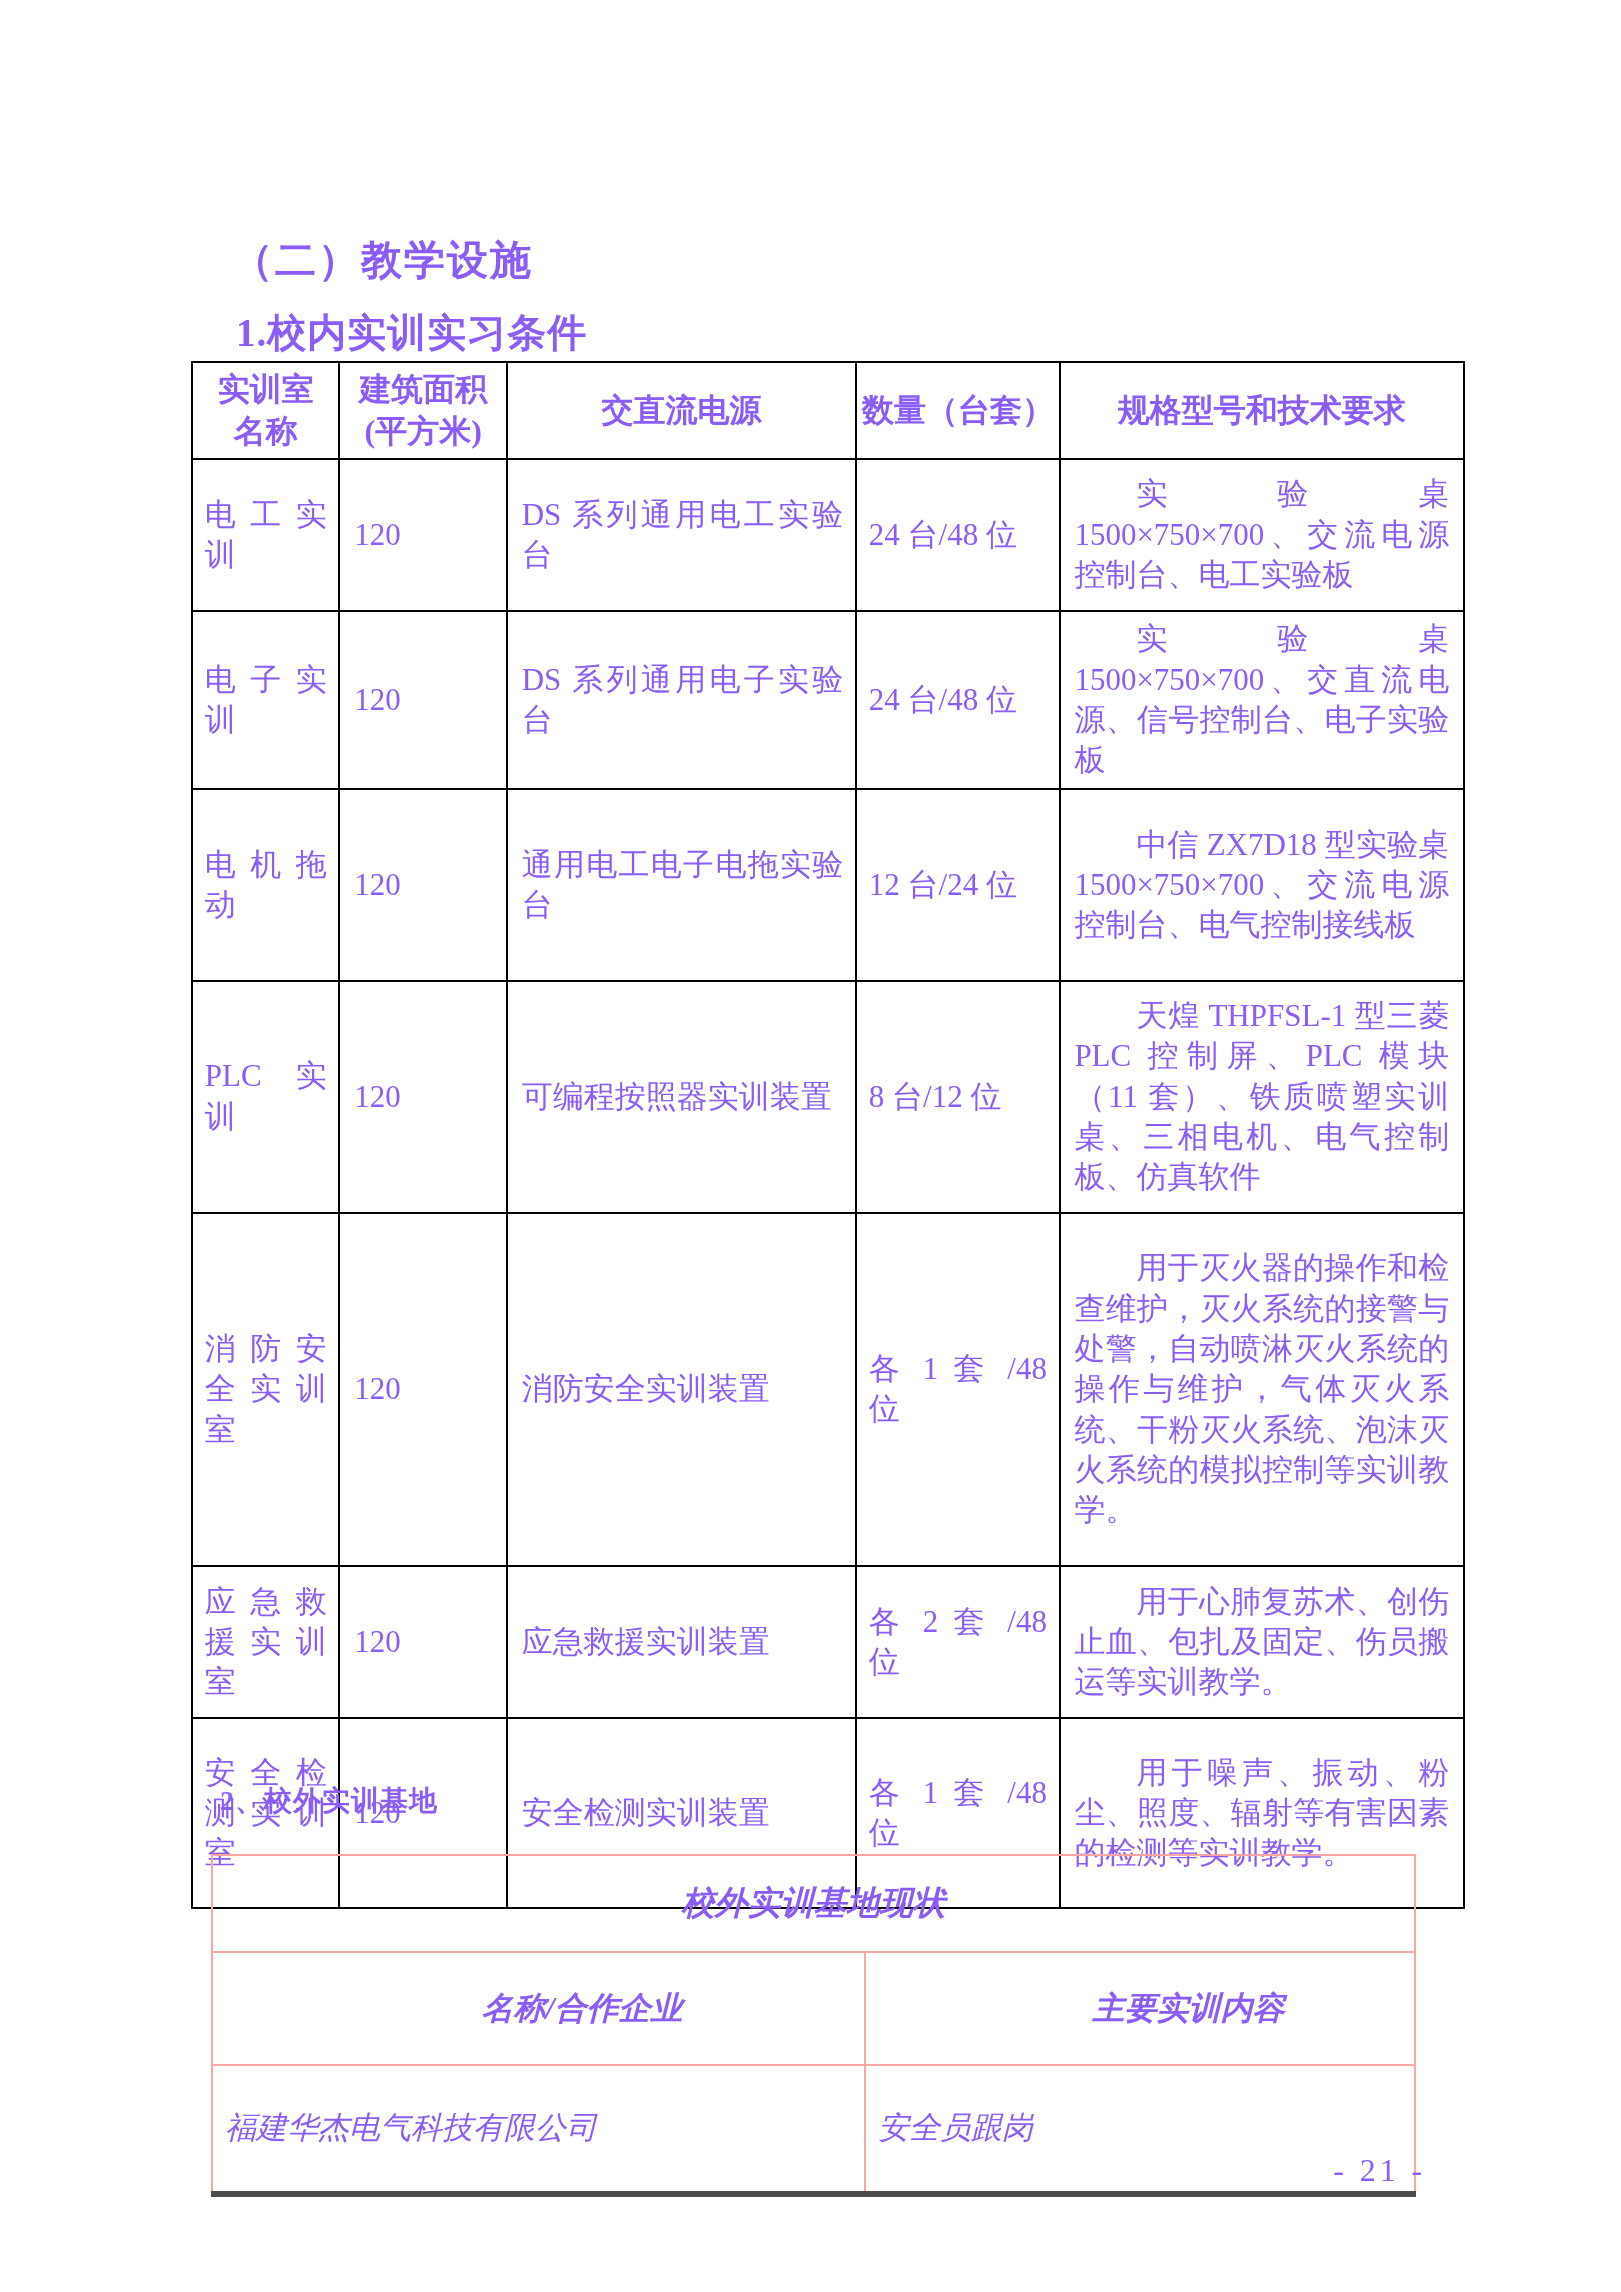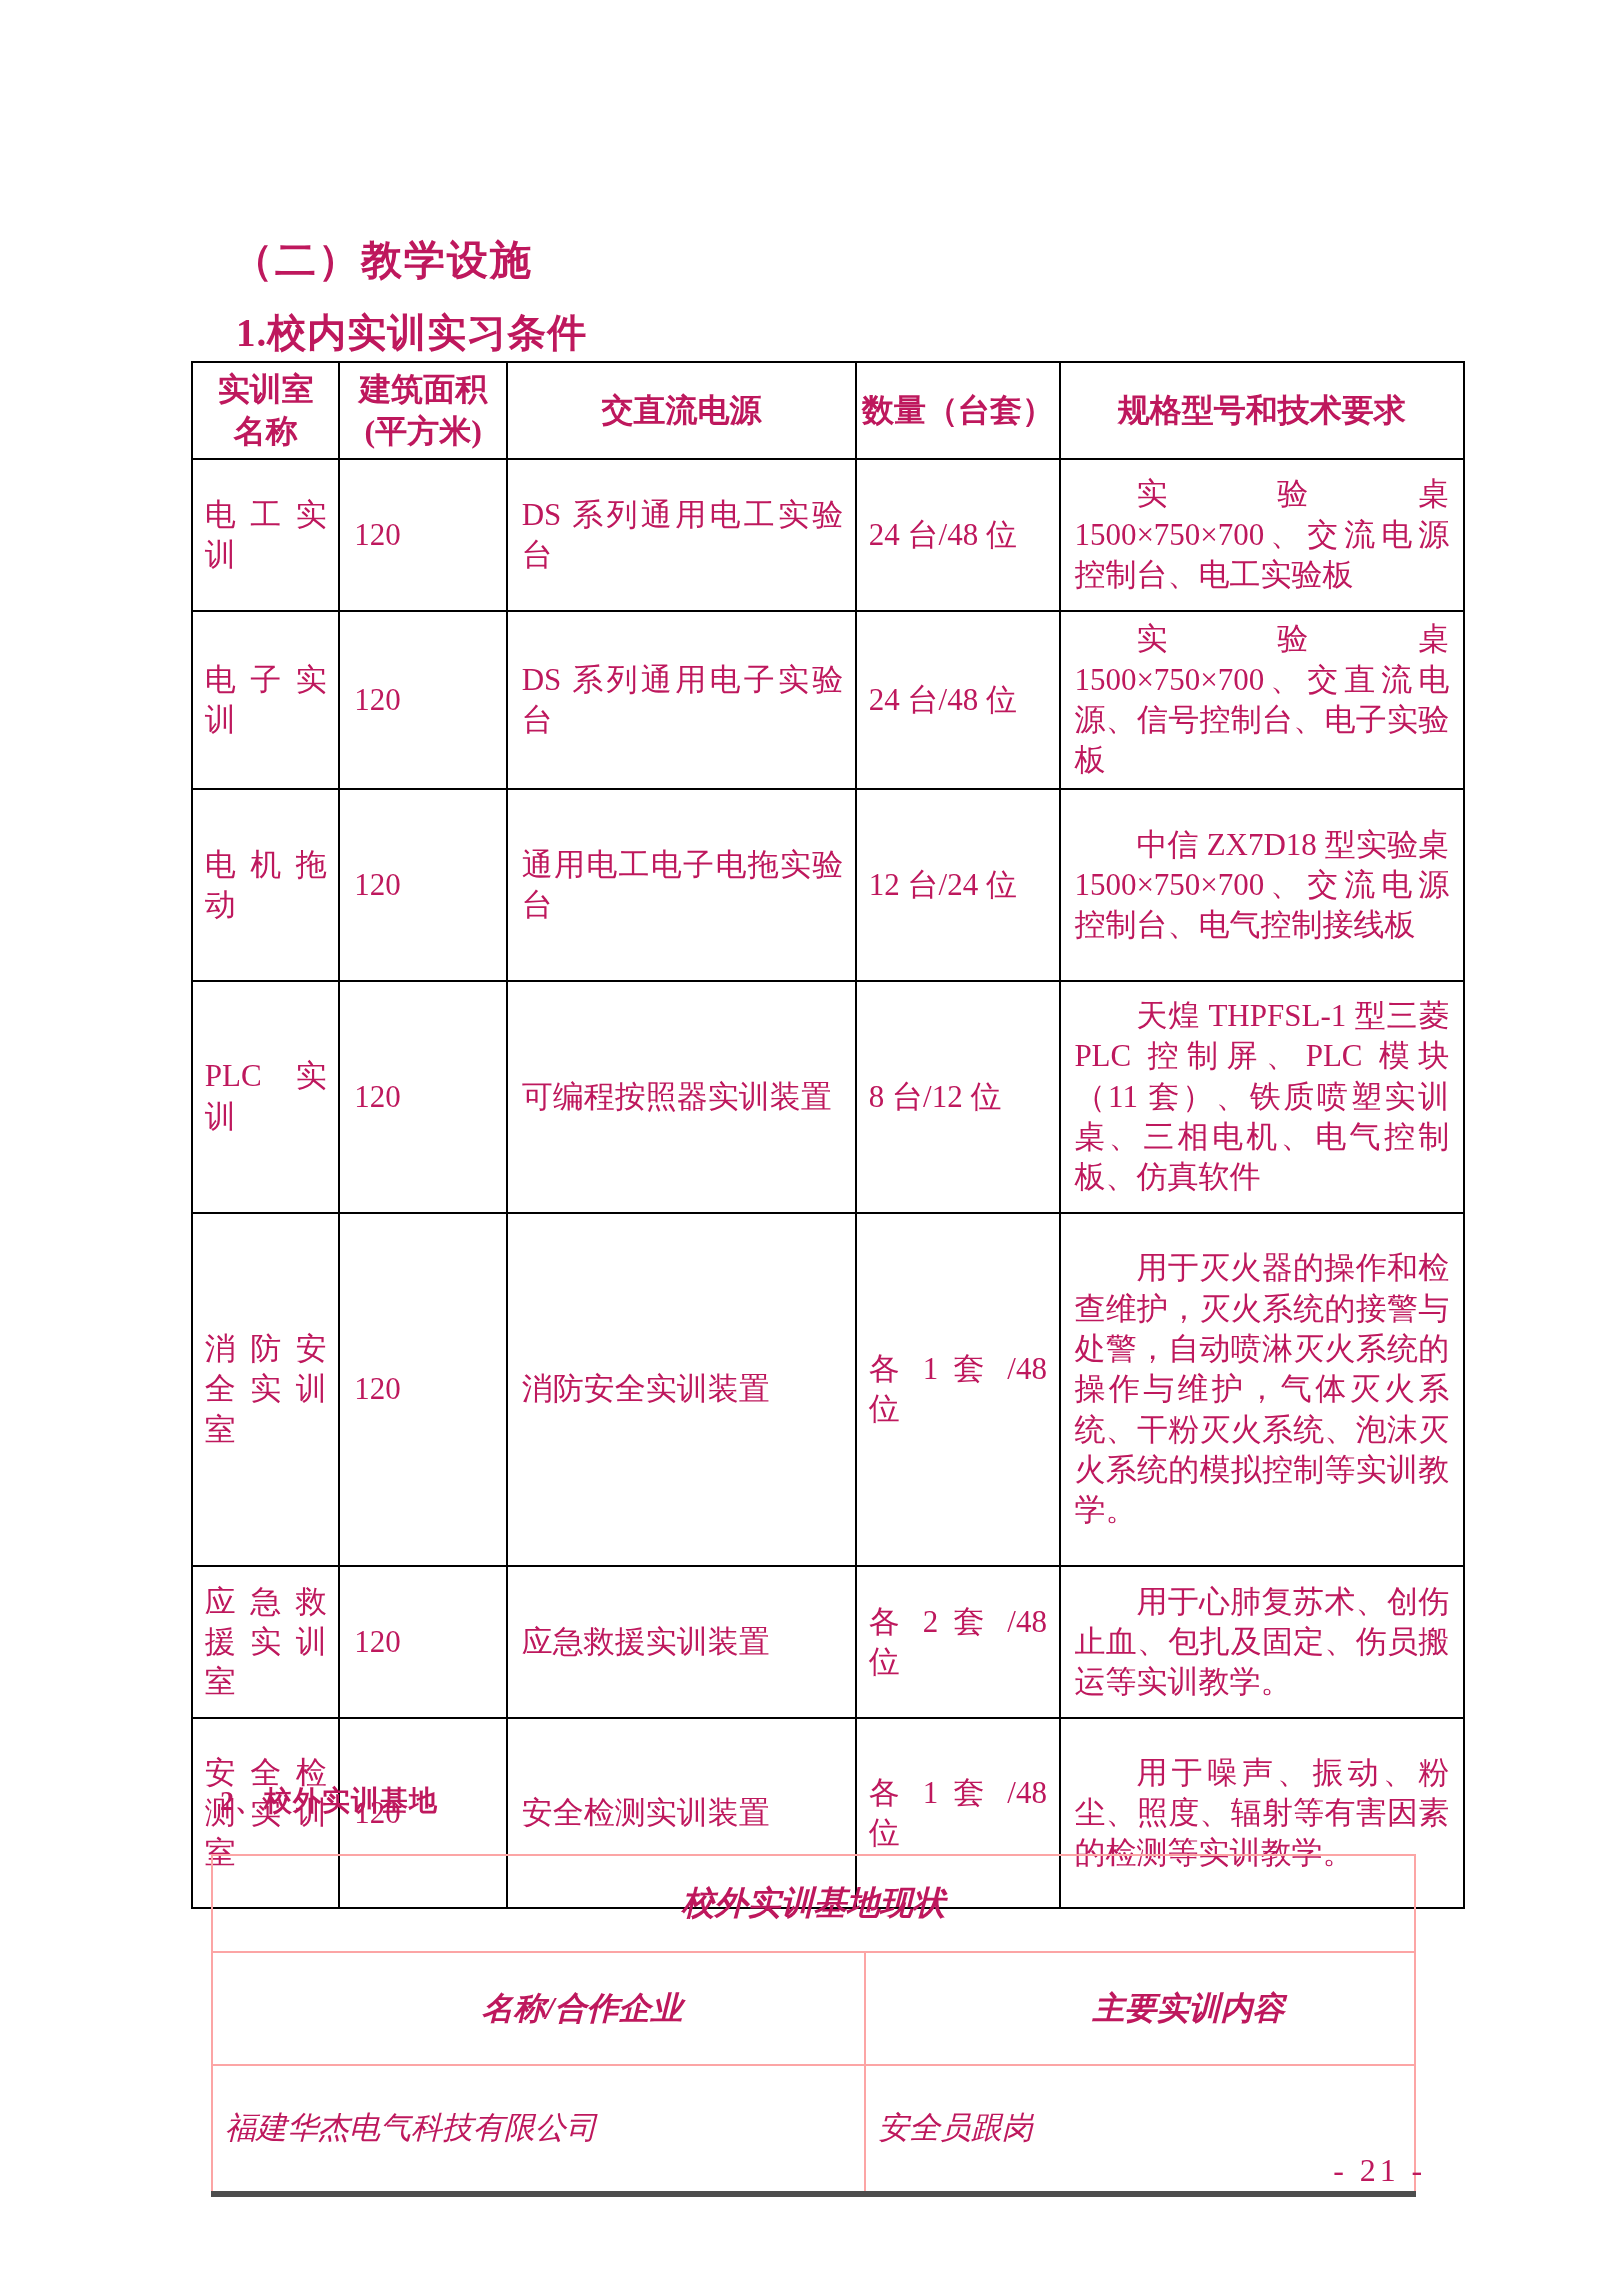--- a/index.html
+++ b/index.html
@@ -2,21 +2,21 @@
 <html><head>
 <meta charset="utf-8">
 <style>
   html,body{margin:0;padding:0;background:#e8e8e8;}
   .page{
     position:relative;
     width:1621px;height:2293px;
     margin:0 auto;
     background:#ffffff;
     font-family:"Liberation Serif","DejaVu Serif",serif;
-    color:#be185d;
+    color:#8b5cf6;
     overflow:hidden;
   }
   .h1{
     position:absolute;left:232px;top:233px;margin:0;
     font-size:41px;font-weight:bold;letter-spacing:2px;
   }
   .h2{
     position:absolute;left:220px;top:290px;margin:16px;
     font-size:39px;font-weight:bold;letter-spacing:1px;
   }

